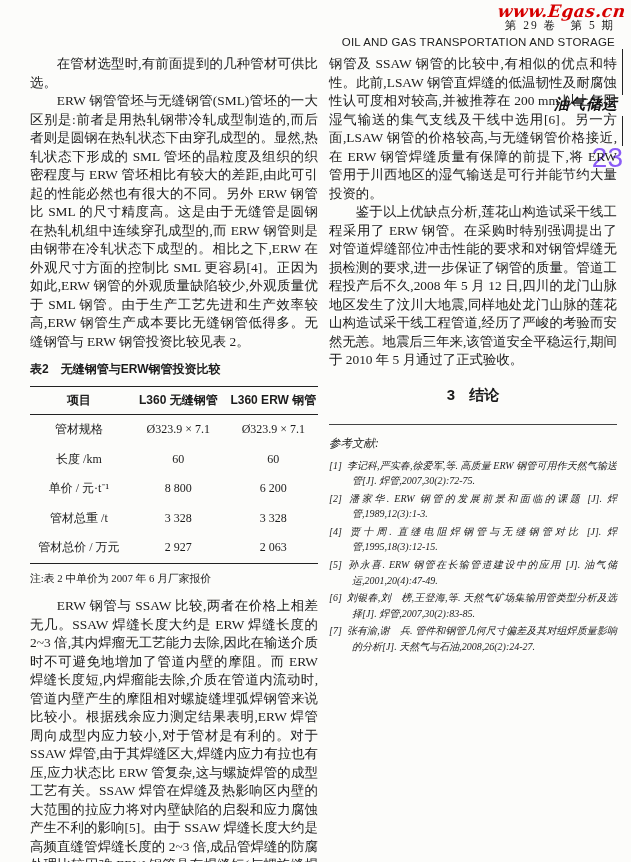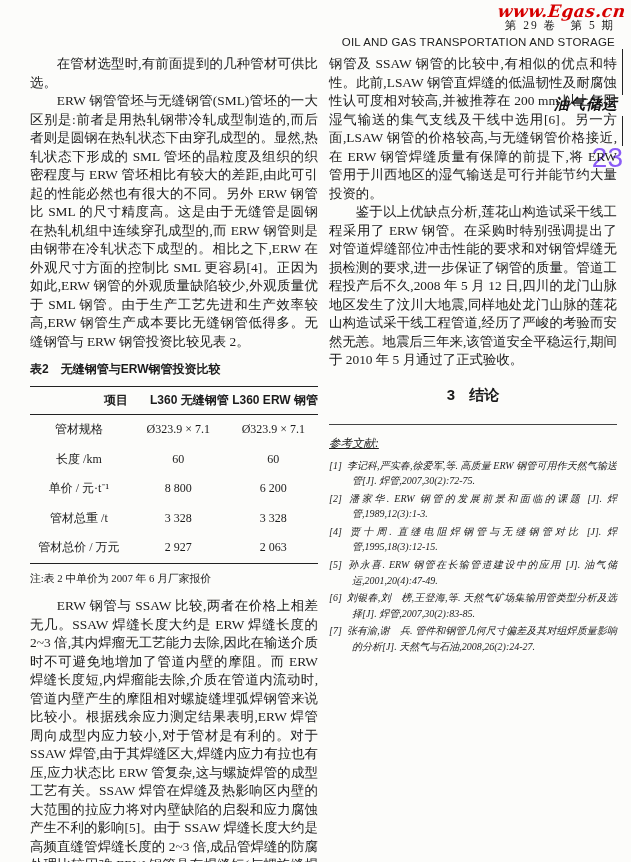--- a/index.html
+++ b/index.html
@@ -49,35 +49,35 @@
   .tbl-caption {
     font-family:"Liberation Sans", sans-serif; font-weight:bold;
     font-size:12px; margin-bottom:7px; text-indent:0; text-align:left;
   }
   table.cmp {
     width:100%; border-collapse:collapse; text-align:center;
     border-top:1.8px solid #222; border-bottom:1.8px solid #222;
   }
   table.cmp thead th {
     font-family:"Liberation Sans", sans-serif; font-weight:bold; font-size:12px;
-    border-bottom:1px solid #222; padding:4px 0 5px;text-align:right;
+    border-bottom:1px solid #222; padding:4px 0 5px;
   }
   table.cmp tbody td { font-size:12px; padding:5px 0 6px; }
   .c1 { width:34%; } .c2 { width:35%;margin-top:25px; } .c3 { width:31%; }
   .tbl-note { font-size:10.8px; margin-top:5px; text-indent:0; text-align:left; }
   
   .sec-heading {
     font-family:"Liberation Sans", sans-serif; font-weight:bold;
     font-size:15px; margin:16px 0 9px 0; text-indent:0; text-align:center;
   }
   .sec-heading .sec-no { margin-right:14px; }
   
   .refs-divider { border:0; border-top:1px solid #444; margin:20px 0 9px 0; }
   .refs { font-style:italic; }
-  .refs-heading { font-size:11.5px; margin-bottom:5px; text-align:left;text-decoration:underline; }
+  .refs-heading { font-size:11.5px; margin-bottom:5px; text-align:left; }
   .ref {
     font-size:10px; line-height:15.6px; text-align:justify;
     padding-left:23px; text-indent:-23px; margin-bottom:2px;
   }
   .ref-label { margin-right:5px; }
 </style>
 </head>
 <body>
 
 <div class="page">

